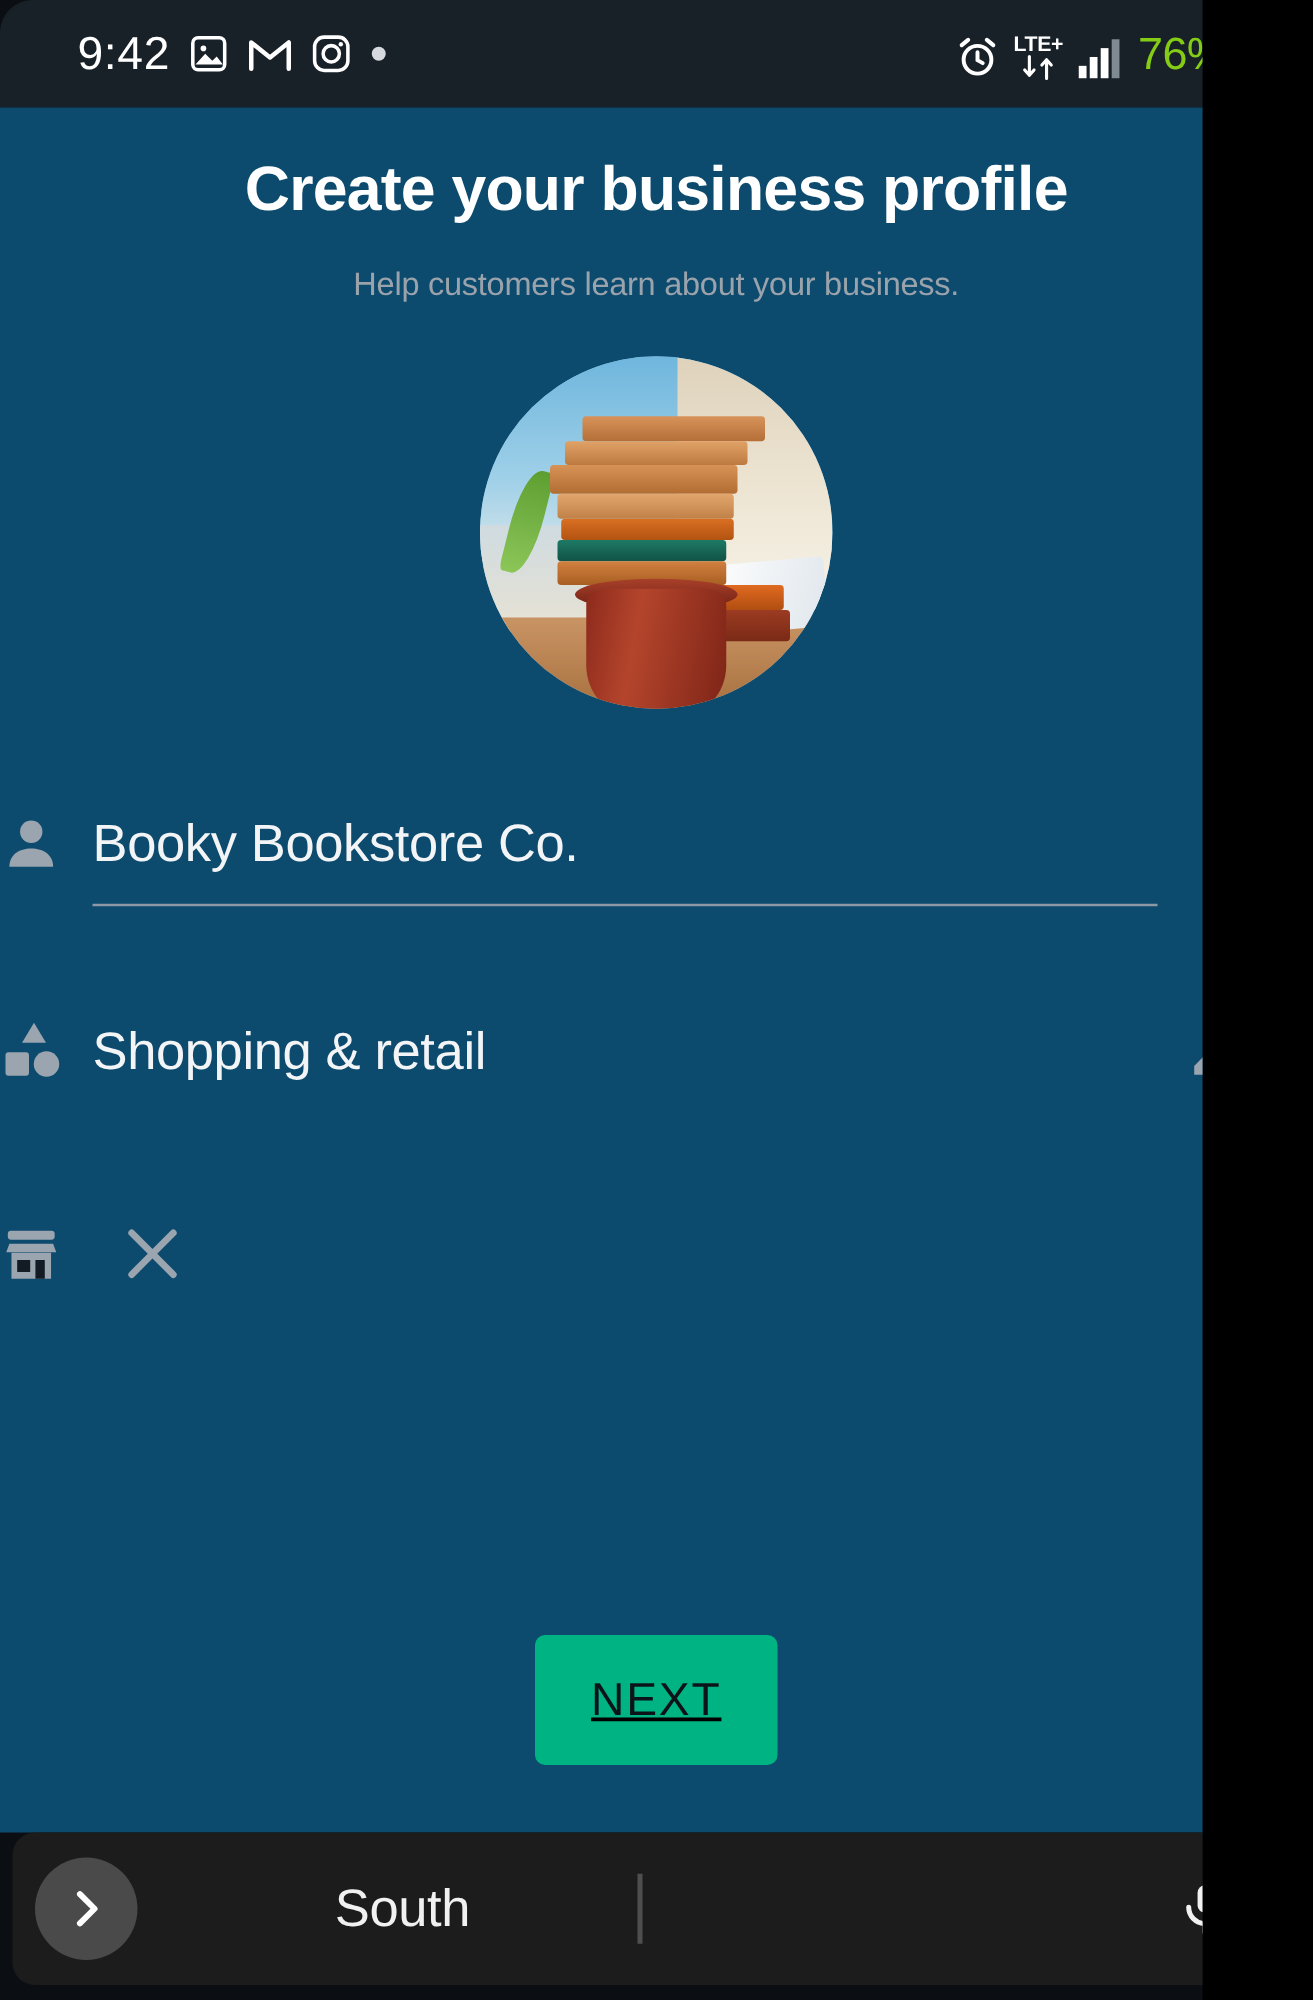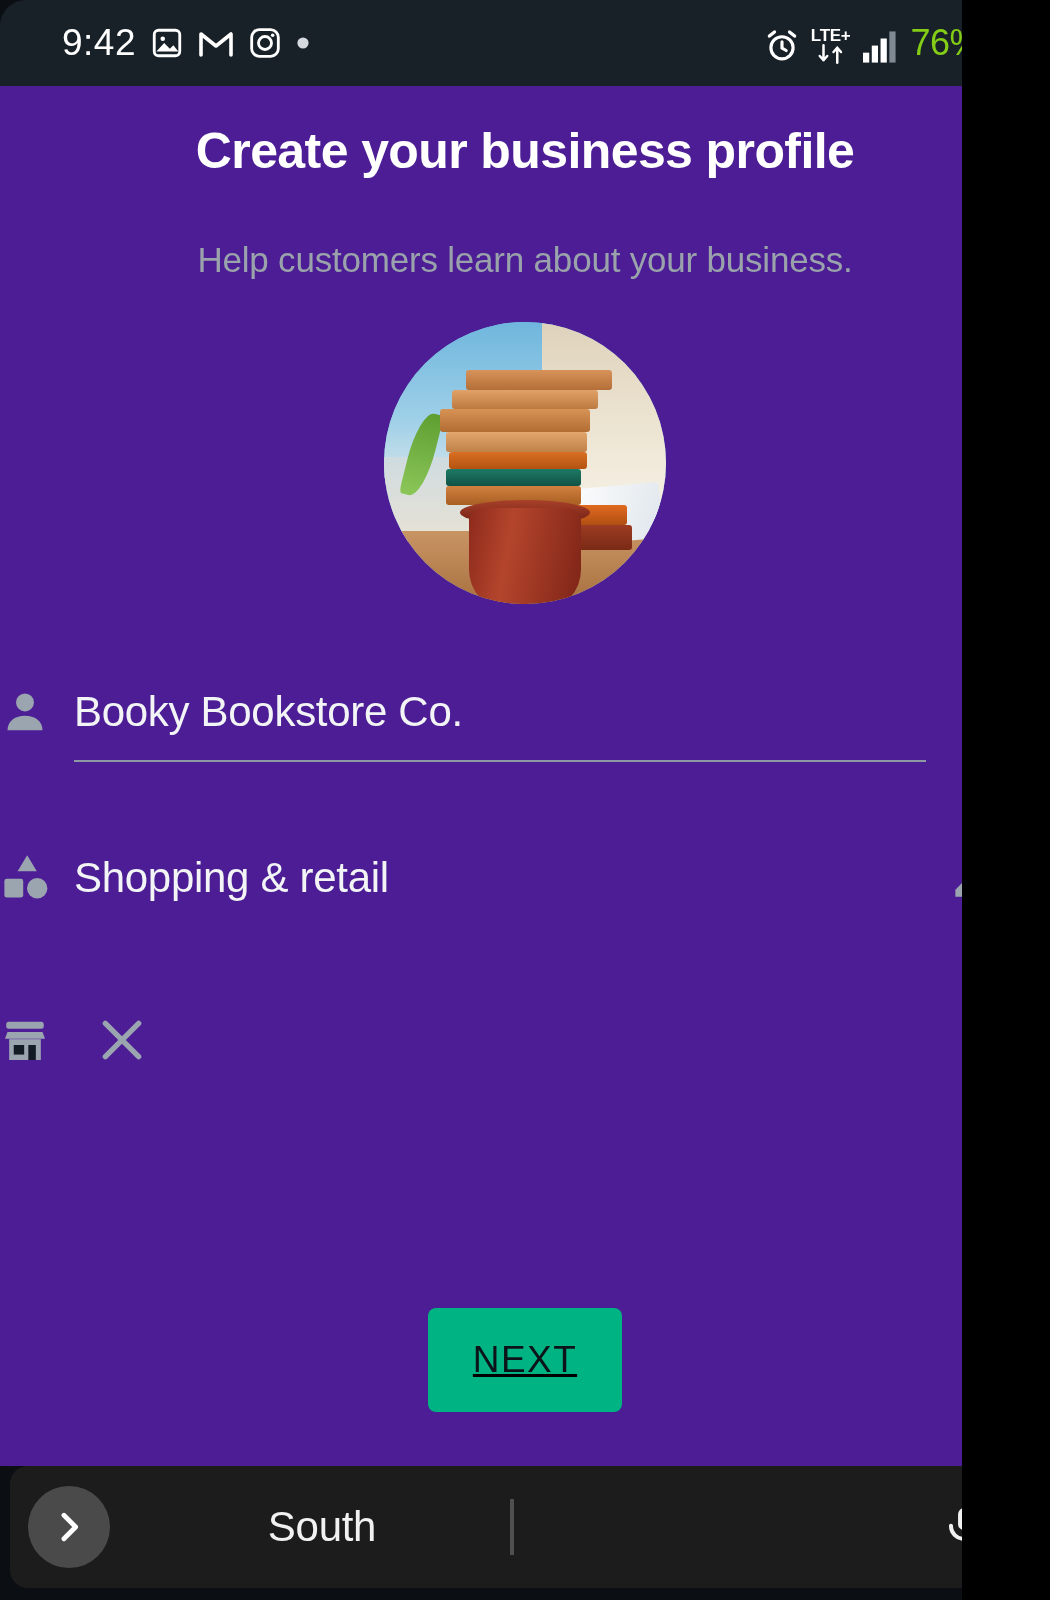--- a/index.html
+++ b/index.html
@@ -67,37 +67,37 @@
     font-weight: 700;
     letter-spacing: -0.3px;
   }
 
   
   .content {
     position: absolute;
     top: 86px; left: 0;
     width: 1050px;
     height: 1380px;
-    background: #4c1d95;
+    background: #0c4a6e;
     padding: 0;
   }
 
   .page-title {
     margin-top: 36px;
     text-align: center;
     color: #ffffff;
     font-size: 50px;
     font-weight: 700;
     letter-spacing: -0.6px;
   }
   .page-subtitle {
-    margin-top: 60px;
+    margin-top: 32px;
     text-align: center;
     color: #9aa3ab;
-    font-size: 35px;
+    font-size: 26px;
     font-weight: 400;
     letter-spacing: -0.2px;
   }
 
   
   .avatar-wrap {
     margin-top: 42px;
     display: flex;
     justify-content: center;
   }

